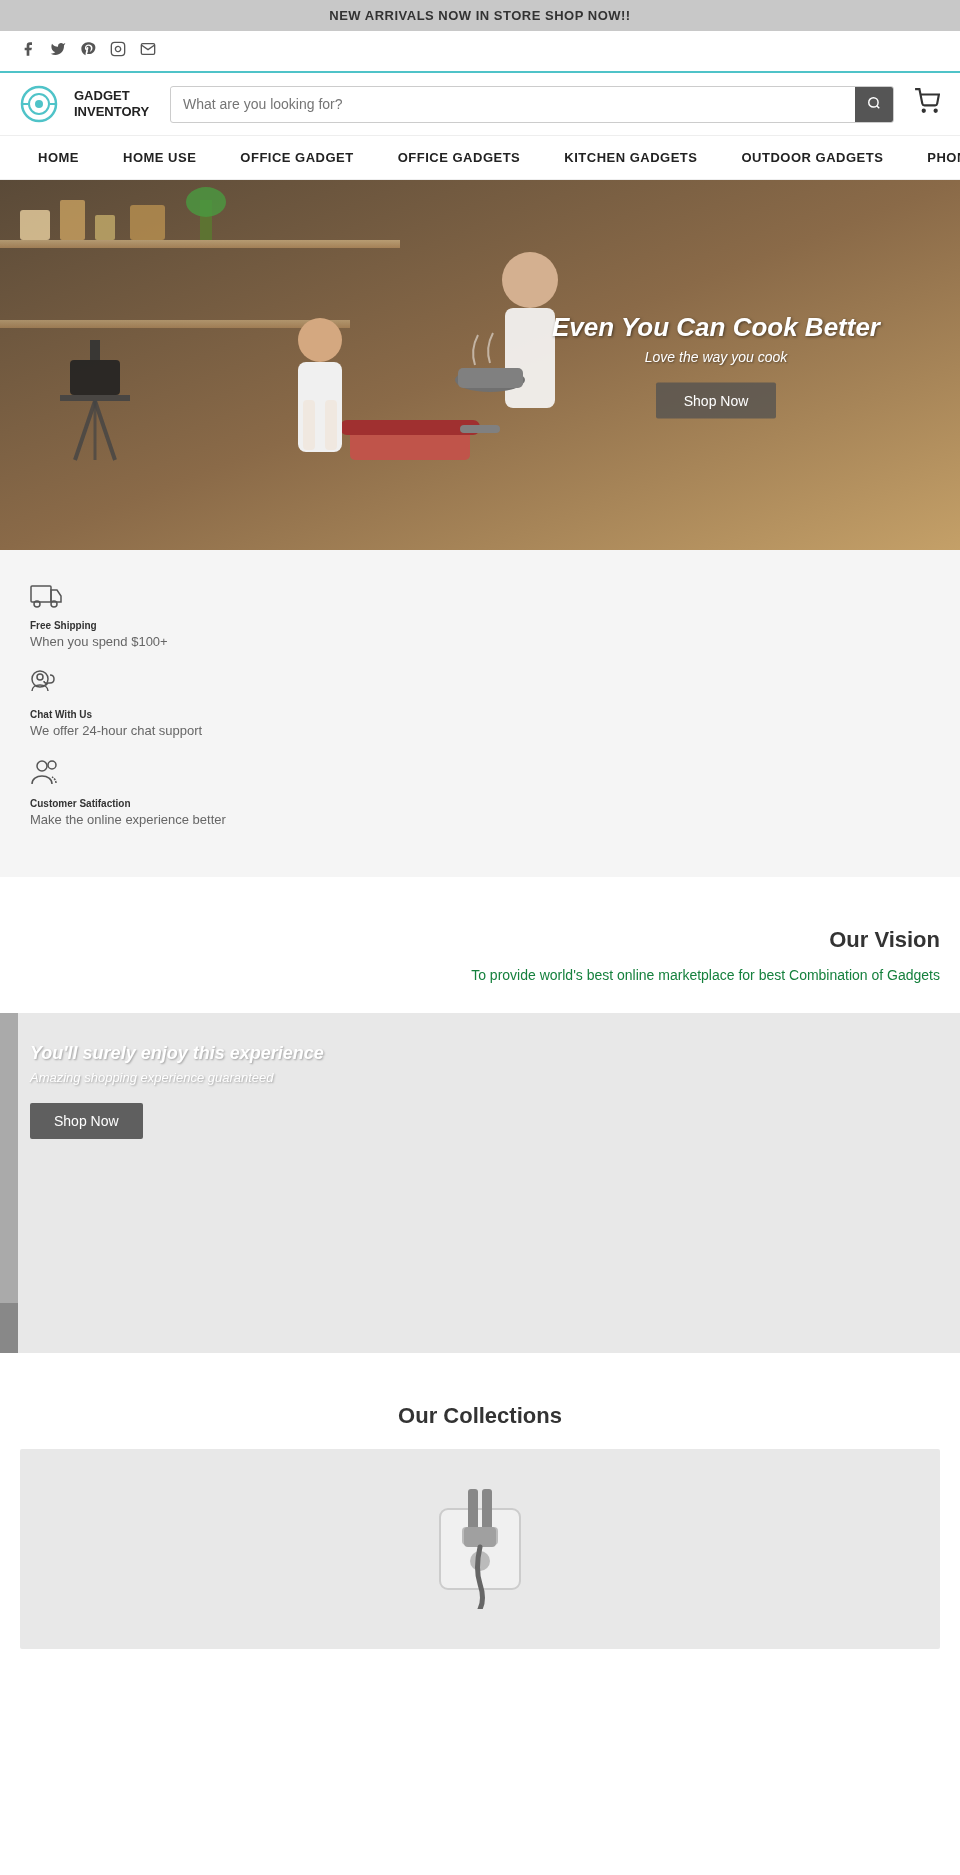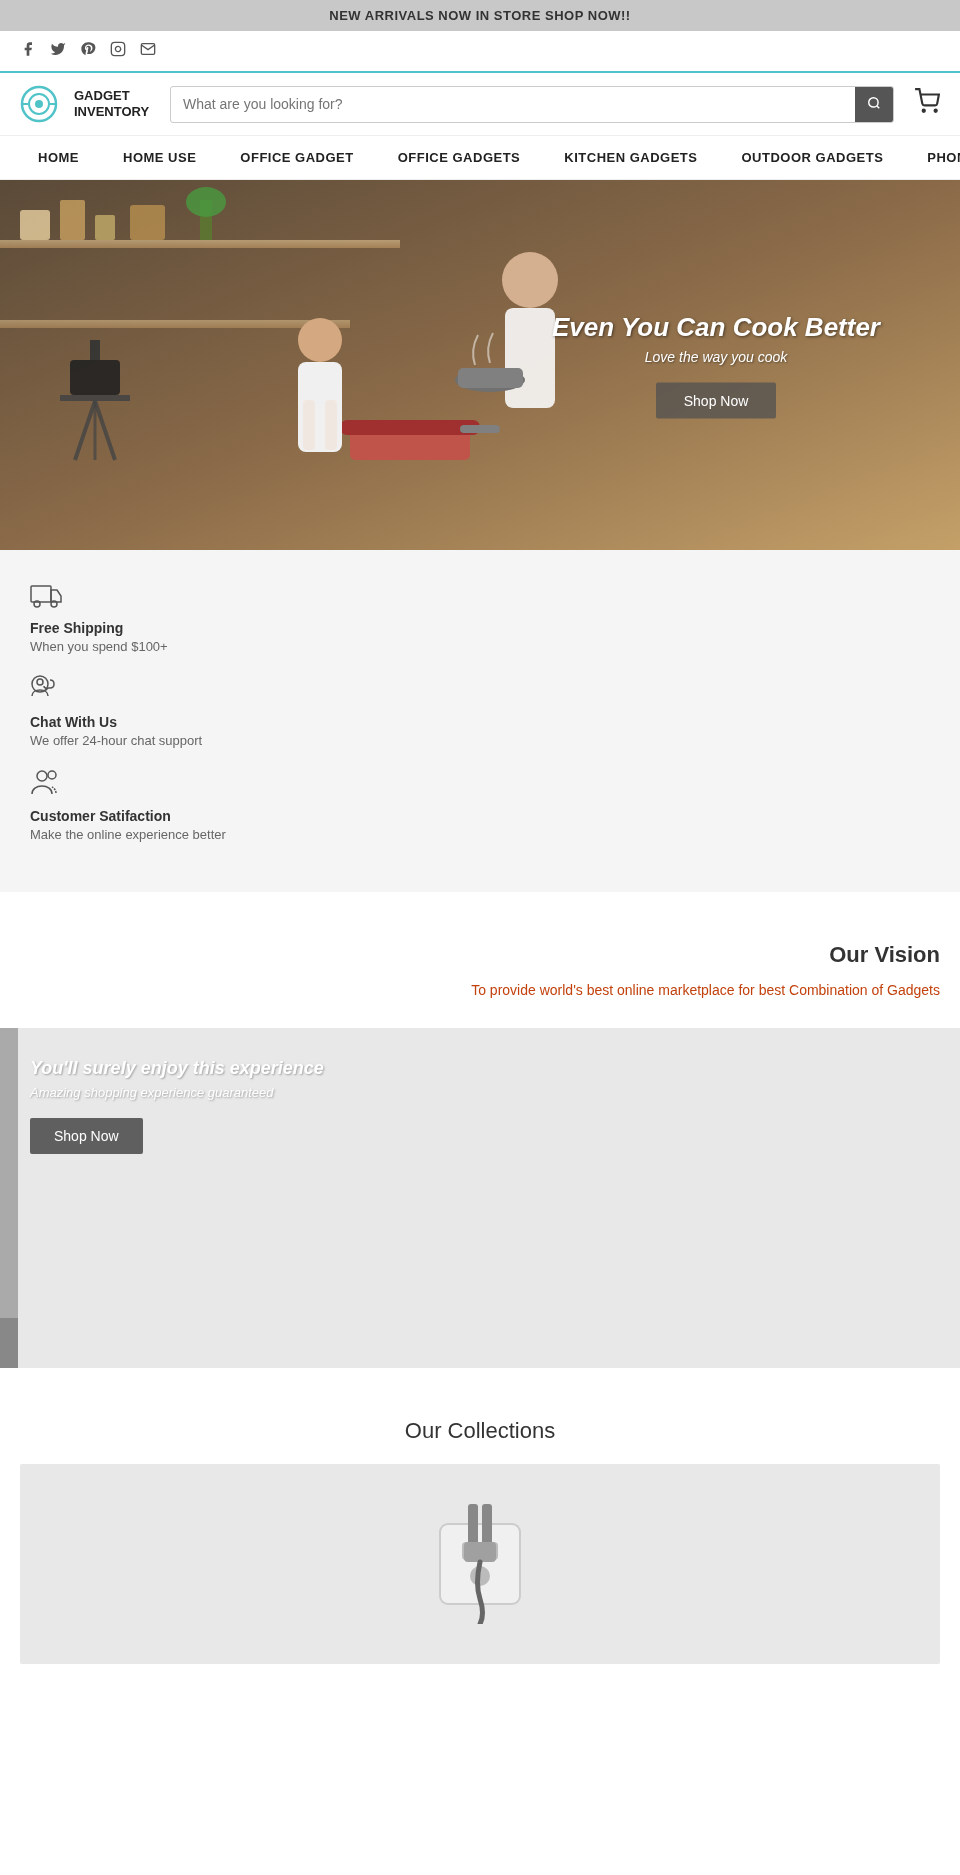--- a/index.html
+++ b/index.html
@@ -161,42 +161,42 @@
       display: flex;
       flex-direction: column;
       margin-bottom: 20px;
     }
     .feature-icon {
       font-size: 28px;
       color: #555;
       margin-bottom: 5px;
     }
     .feature-title {
-      font-size: 14px;
+      font-size: 10px;
       font-weight: 700;
       margin-bottom: 3px;
     }
     .feature-desc {
       font-size: 13px;
       color: #666;
     }
 
     
     .vision-section {
       padding: 50px 20px 30px;
       text-align: right;
     }
     .vision-title {
       font-size: 22px;
       font-weight: 700;
       margin-bottom: 14px;
     }
     .vision-desc {
       font-size: 14px;
-      color: #c2410c;
+      color: #15803d;
     }
 
     
     .experience-banner {
       position: relative;
       width: 100%;
       height: 340px;
       background: #e8e8e8;
       overflow: hidden;
     }
@@ -246,21 +246,21 @@
       background: #888;
     }
 
     
     .collections-section {
       padding: 50px 20px 20px;
       text-align: center;
     }
     .collections-title {
       font-size: 22px;
-      font-weight: 400;
+      font-weight: 700;
       margin-bottom: 20px;
     }
     .collection-card {
       width: 100%;
       height: 200px;
       background: #e8e8e8;
       border-radius: 2px;
       display: flex;
       align-items: center;
       justify-content: center;

